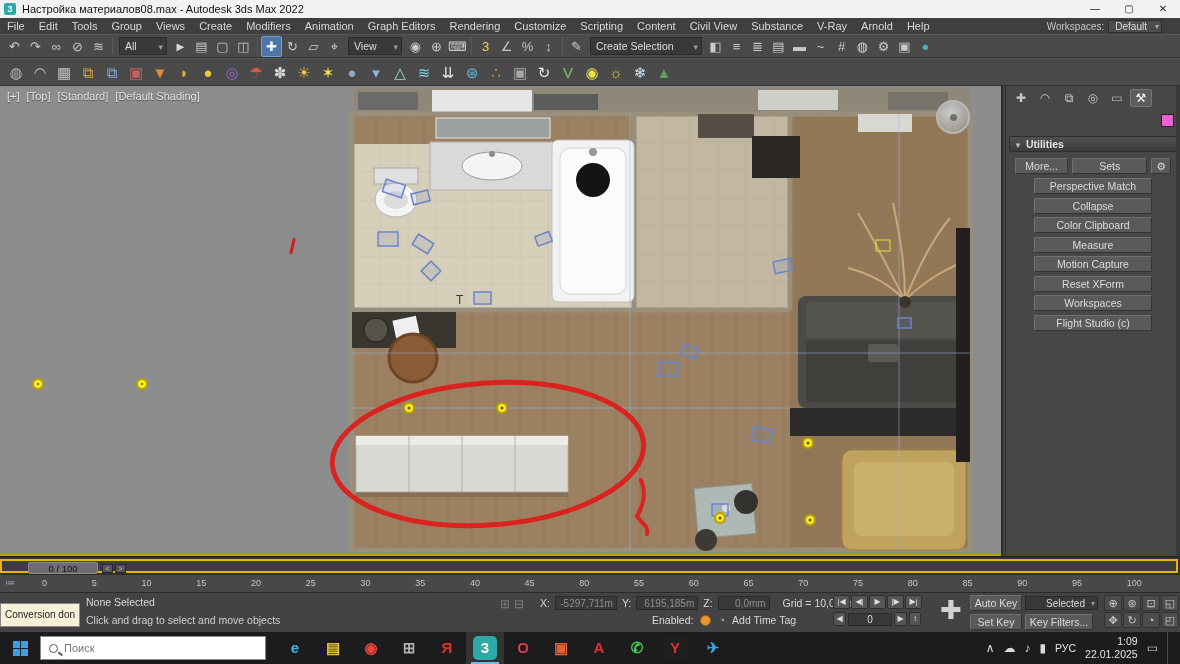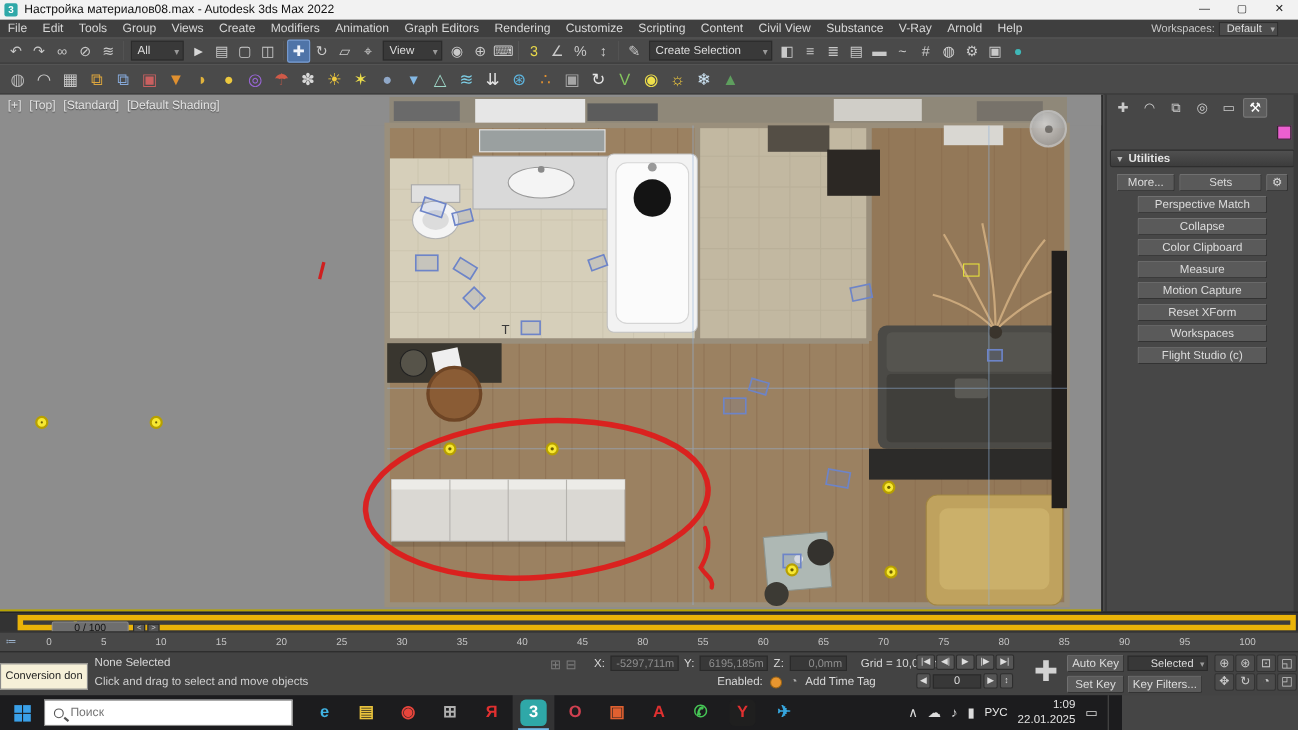--- a/index.html
+++ b/index.html
@@ -69,21 +69,21 @@
   .urow { display:flex; gap:4px; margin:6px 6px 4px 6px; }
   .ubtns .btn3 { width:118px; margin:3.5px auto; }
   .cbrow { display:flex; align-items:center; gap:5px; margin:4px 10px; }
   .cbbox { width:10px; height:10px; background:#393939; border:1px solid #262626; color:#eee; font-size:9px;
     line-height:9px; text-align:center; }
   #cp-scroll { position:absolute; right:0; top:0; width:4px; height:100%; background:#3a3a3a; }
 
   
   #timeline { position:absolute; left:0; top:556px; width:1180px; height:18px; background:#333;
     border-top:1px solid #1f1f1f; }
-  #tl-track { position:absolute; left:16px; top:2px; right:2px; height:14px; background:#3d3d3d; border:5px solid #eab308; }
+  #tl-track { position:absolute; left:0; top:2px; right:2px; height:14px; background:#3d3d3d; border:2px solid #eab308; }
   #tl-slider { position:absolute; left:26px; top:1px; width:70px; height:12px; background:#6e6e6e; border:1px solid #8a8a8a;
     border-radius:2px; color:#111; font-size:9.5px; text-align:center; line-height:11px; }
   #tl-mark { position:absolute; left:46px; top:1px; width:3px; height:12px; background:#d6c400; }
   .tl-arrow { position:absolute; top:3px; width:11px; height:9px; background:#555; border:1px solid #2a2a2a; color:#ccc;
     font-size:7px; line-height:8px; text-align:center; }
   #ruler { position:absolute; left:0; top:574px; width:1180px; height:18px; background:#484848; border-top:1px solid #2d2d2d; }
   #ruler-ticks { position:absolute; left:42px; right:38px; top:3px; display:flex; justify-content:space-between; }
   #ruler-ticks span { font-size:9px; color:#c6c6c6; }
   #ruler-icon { position:absolute; left:5px; top:2px; color:#9fb6d0; font-size:10px; }
 
@@ -114,21 +114,21 @@
   #keys .krow { display:flex; gap:3px; margin-bottom:3px; align-items:center; }
   #keys .btn3 { display:inline-block; }
   .kdd { height:14px; background:#383838; border:1px solid #2a2a2a; color:#ddd; font-size:10px; line-height:13px;
     padding:0 12px 0 4px; position:relative; flex:1;text-align:right; }
   .kdd:after { content:"▾"; position:absolute; right:2px; top:0; font-size:8px; color:#999; }
   #navicons { position:absolute; left:1104px; top:2px; display:grid; grid-template-columns:repeat(4,18px); gap:1px; }
   #navicons span { width:18px; height:16px; text-align:center; line-height:15px; font-size:11px; color:#c9c9c9;
     background:#4c4c4c; border:1px solid #333; border-radius:2px; }
 
   
-  #taskbar { position:absolute; left:0; top:632px; width:1020px; height:32px; background:#1c1c1e;
+  #taskbar { position:absolute; left:0; top:632px; width:1180px; height:32px; background:#1c1c1e;
     display:flex; align-items:center; }
   #startbtn { width:40px; height:32px; display:flex; align-items:center; justify-content:center; }
   #startbtn .w { display:grid; grid-template-columns:7px 7px; grid-template-rows:7px 7px; gap:1px; }
   #startbtn .w i { background:#3aa0e8; }
   #searchbox { width:226px; height:24px; background:#fff; border:1px solid #888; display:flex; align-items:center;
     gap:6px; padding:0 8px; }
   #searchbox .mag { width:9px; height:9px; border:1.5px solid #555; border-radius:50%; position:relative; flex:0 0 auto; }
   #searchbox .mag:after { content:""; position:absolute; left:8px; top:8px; width:5px; height:1.5px; background:#555;
     transform:rotate(40deg); }
   #searchbox input { border:none; outline:none; font-size:11px; color:#333; width:170px;

